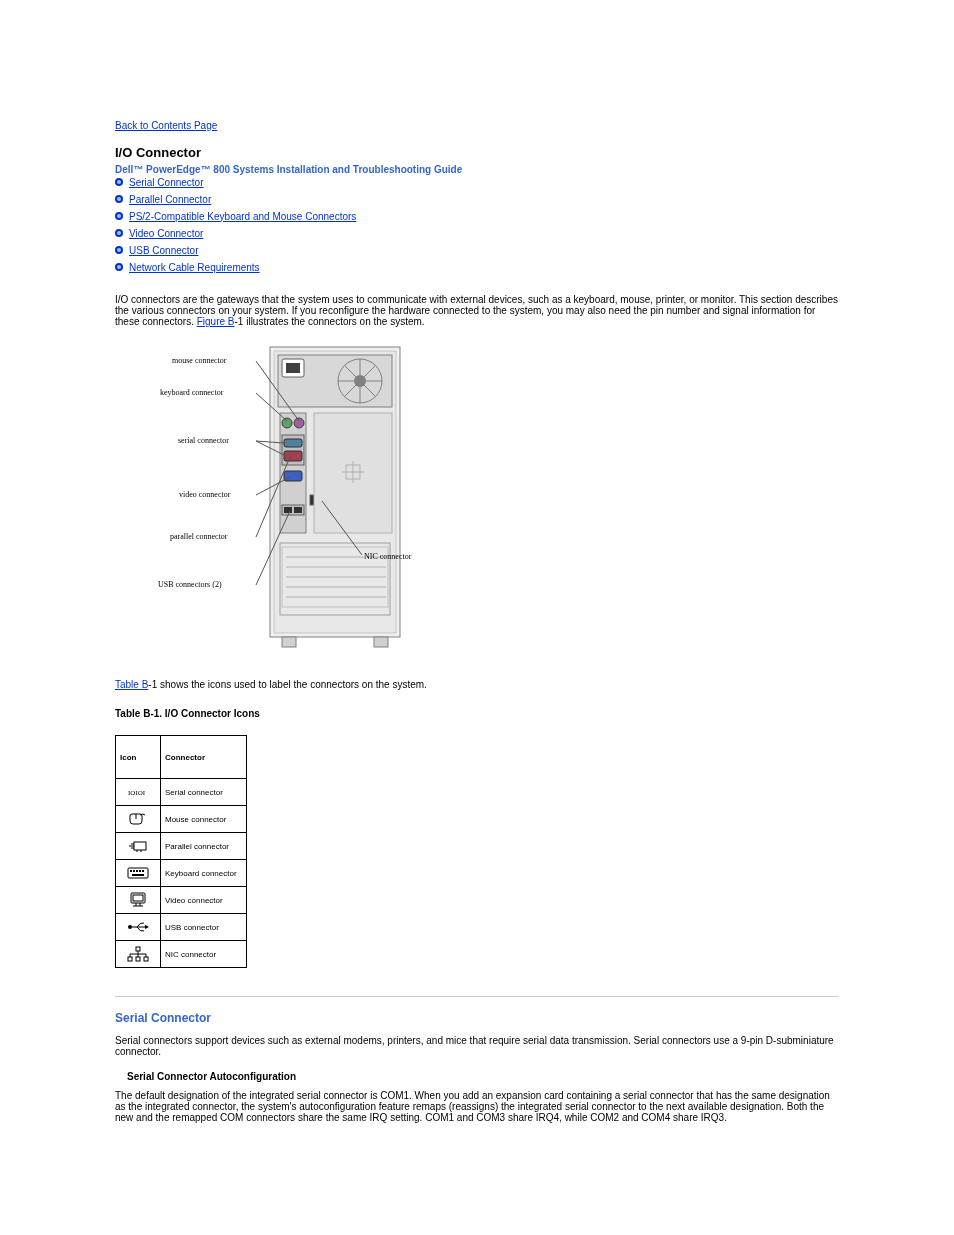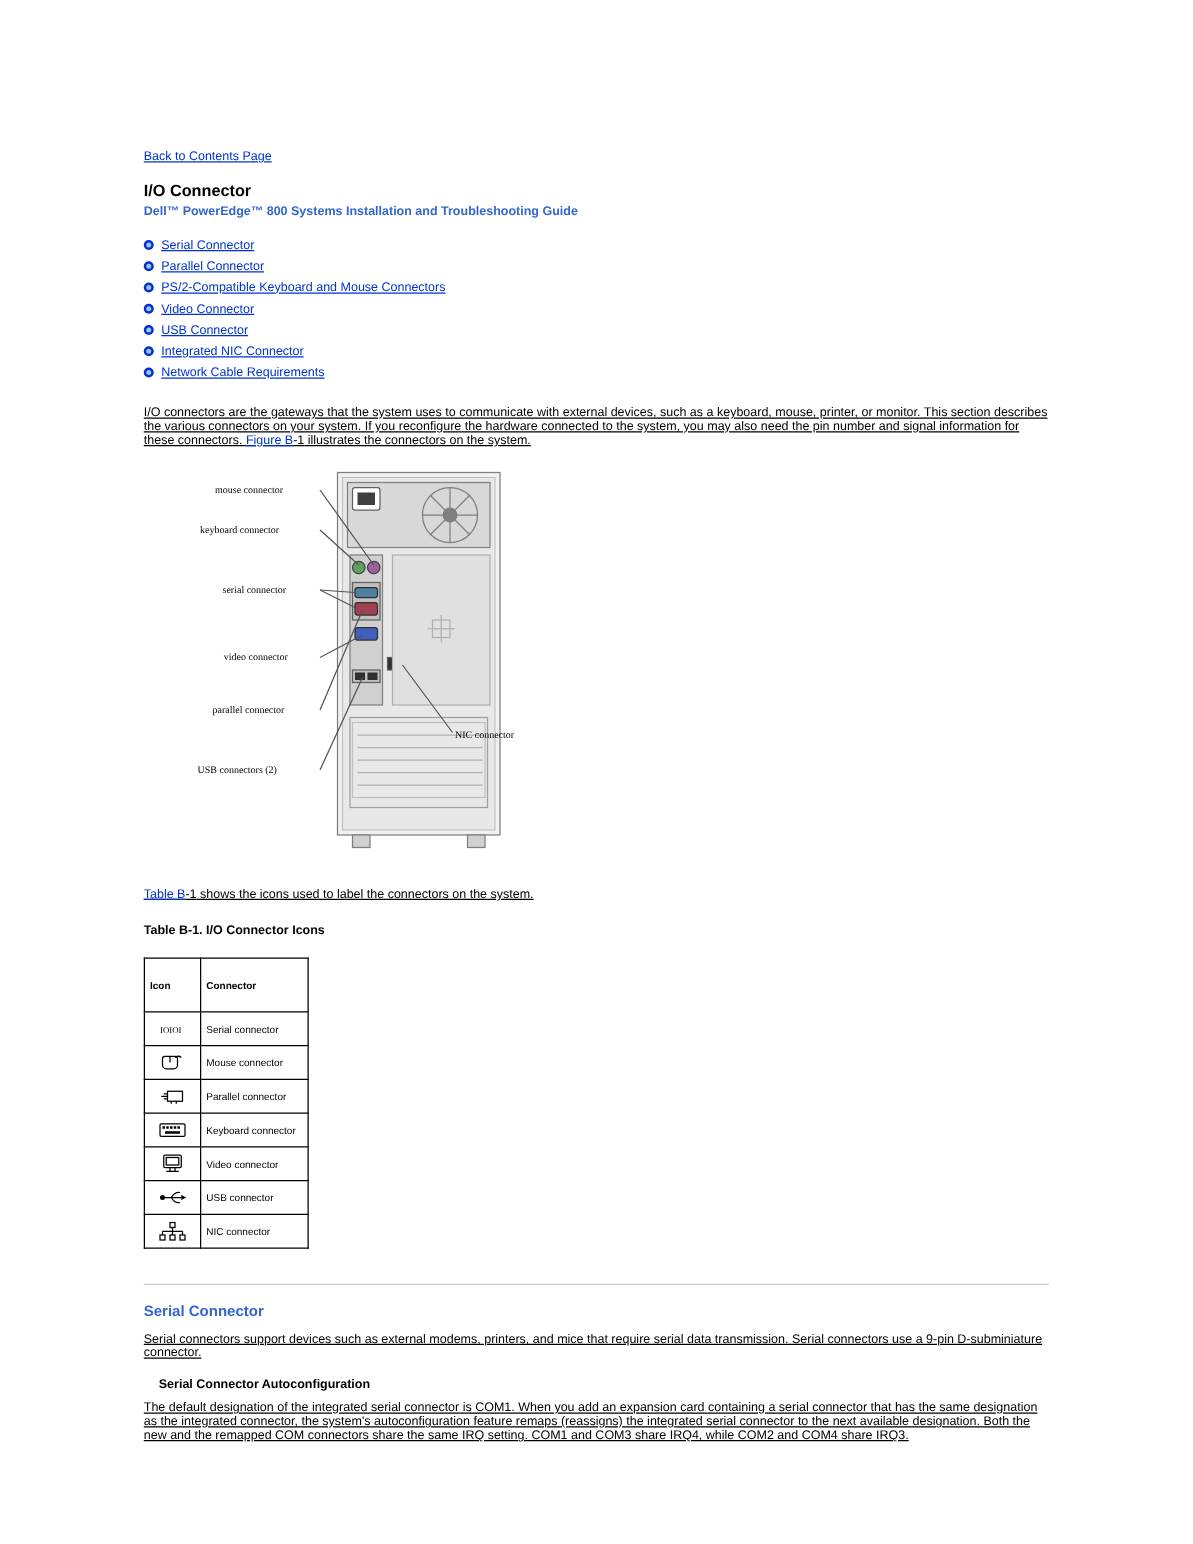--- a/index.html
+++ b/index.html
@@ -29,21 +29,21 @@
   }
   .main-title {
     font-weight: bold;
     font-size: 13px;
     margin-bottom: 4px;
   }
   .subtitle {
     color: #3366cc;
     font-weight: bold;
     font-size: 10px;
-    margin-bottom: 14px;
+    margin-bottom: 0;
   }
   .bullets {
     margin: 0 0 20px 0;
     padding: 0;
     list-style: none;
   }
   .bullets li {
     margin-bottom: 3px;
     display: flex;
     align-items: center;
@@ -64,21 +64,20 @@
     left: 2px;
     top: 2px;
     width: 4px;
     height: 4px;
     background: #a0c0ff;
     border-radius: 50%;
   }
   .intro-text {
     font-size: 10px;
     margin-bottom: 10px;
-    text-decoration: underline;
   }
   .figure-caption {
     font-size: 10px;
     font-weight: bold;
     margin-bottom: 16px;
   }
   .figure-wrap {
     margin: 10px 0 22px 15px;
   }
   .diagram {
@@ -147,24 +146,20 @@
         <span class="bullet-icon"></span>
         <a href="#" class="toc-link">PS/2-Compatible Keyboard and Mouse Connectors</a>
       </li>
     <li>
         <span class="bullet-icon"></span>
         <a href="#" class="toc-link">Video Connector</a>
       </li>
     <li>
         <span class="bullet-icon"></span>
         <a href="#" class="toc-link">USB Connector</a>
-      </li>
-    <li>
-        <span class="bullet-icon"></span>
-        <a href="#" class="toc-link">Integrated NIC Connector</a>
       </li>
     <li>
         <span class="bullet-icon"></span>
         <a href="#" class="toc-link">Network Cable Requirements</a>
       </li>
   </ul>
 
   <div class="intro-text">
     <span>I/O connectors are the gateways that the system uses to communicate with external devices, such as a keyboard, mouse, printer, or monitor. This section describes the various connectors on your system. If you reconfigure the hardware connected to the system, you may also need the pin number and signal information for these connectors. </span><a href="#">Figure B</a><span>-1</span><span> illustrates the connectors on the system.</span>
   </div>

